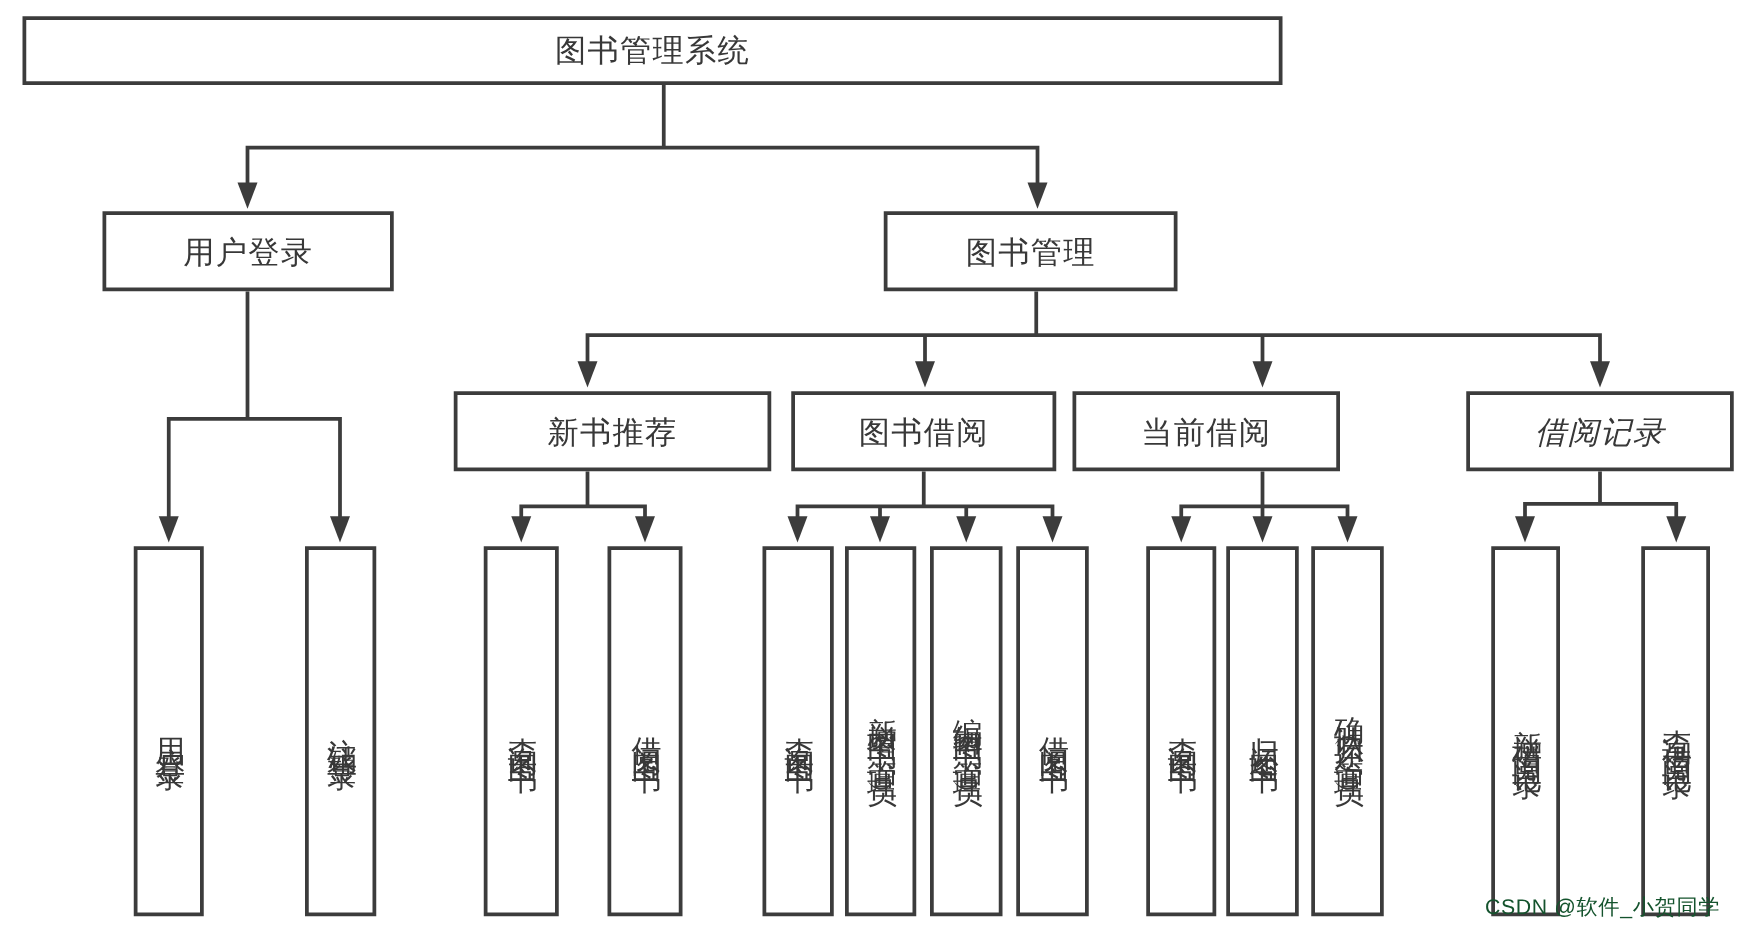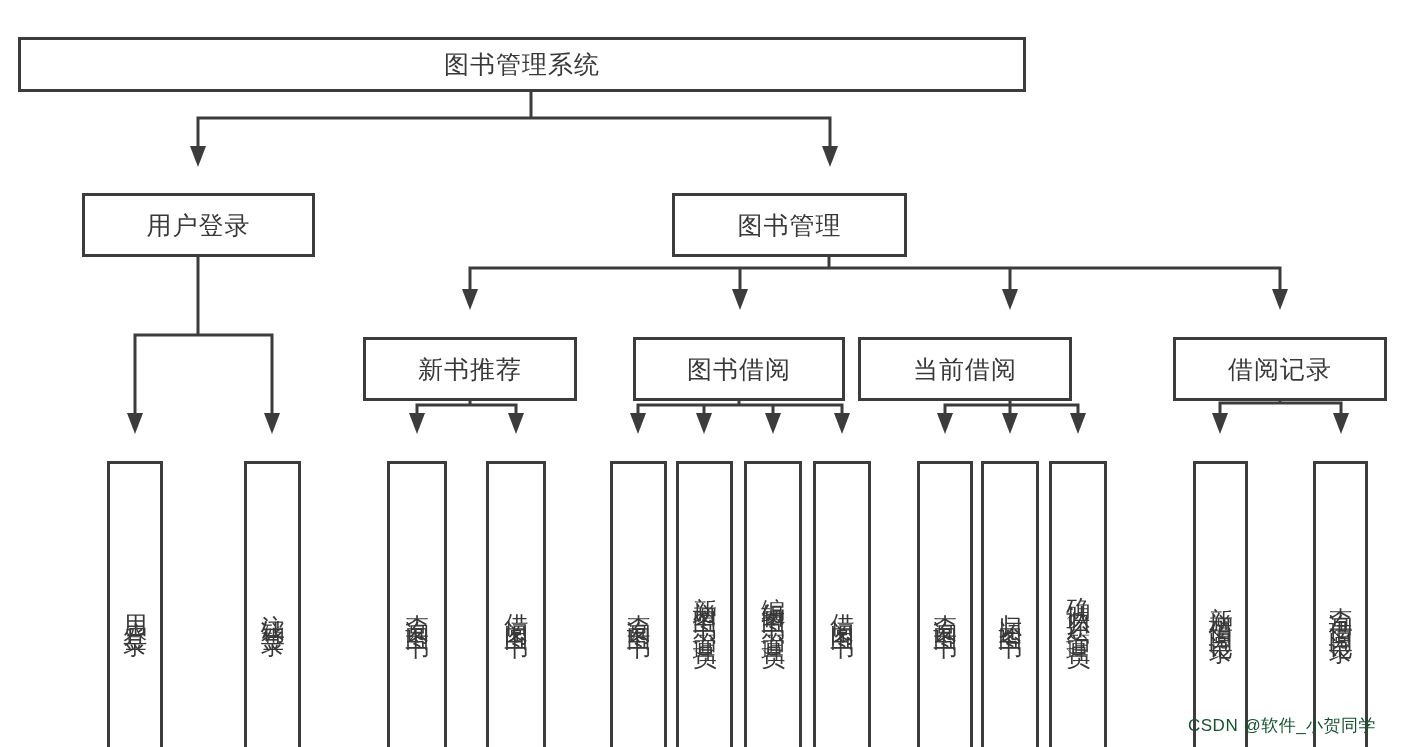--- a/index.html
+++ b/index.html
@@ -21,21 +21,20 @@
     box-sizing: border-box;
     border: 3px solid #3c3c3c;
     background: #ffffff;
     display: flex;
     align-items: center;
     justify-content: center;
     color: #383838;
     font-size: 25px;
     letter-spacing: 1px;
     z-index: 2;
-    margin-top: 24px;
   }
   .leaf span {
     writing-mode: vertical-rl;
     text-orientation: mixed;
     font-size: 24px;
     letter-spacing: 7px;
     line-height: 1.1;
   }
   .watermark {
     position: absolute;
@@ -87,34 +86,34 @@
     </g>
   </svg>
 
   <div class="node" style="left:18px; top:13px; width:1008px; height:55px;">
     <span>图书管理系统</span>
   </div>
 
   <div class="node" style="left:82px; top:169px; width:233px; height:64px;">
     <span>用户登录</span>
   </div>
-  <div class="node" style="left:672px; top:169px; width:235px; height:64px;justify-content:center;">
+  <div class="node" style="left:707px; top:169px; width:235px; height:64px;justify-content:center;">
     <span>图书管理</span>
   </div>
 
-  <div class="node" style="left:363px; top:313px; width:214px; height:64px;">
+  <div class="node" style="left:363px; top:313px; width:254px; height:64px;">
     <span>新书推荐</span>
   </div>
   <div class="node" style="left:633px; top:313px; width:212px; height:64px;">
     <span>图书借阅</span>
   </div>
   <div class="node" style="left:858px; top:313px; width:214px; height:64px;">
     <span>当前借阅</span>
   </div>
-  <div class="node" style="left:1173px; top:313px; width:214px; height:64px;">
+  <div class="node" style="left:1173px; top:313px; width:214px; height:64px;font-style:italic;">
     <span>借阅记录</span>
   </div>
 
   <div class="node leaf" style="left:107px; top:437px; width:56px; height:296px;">
     <span>用户登录</span>
   </div>
   <div class="node leaf" style="left:244px; top:437px; width:57px; height:296px;">
     <span>注销登录</span>
   </div>
 

